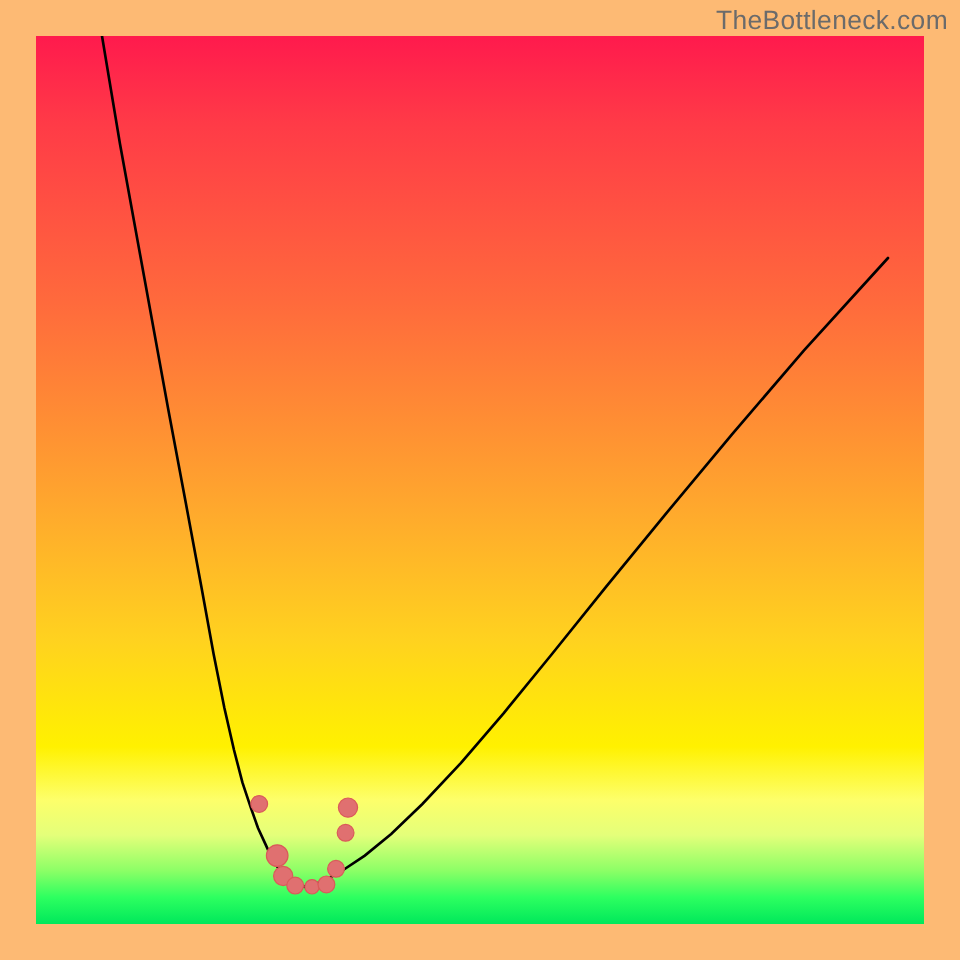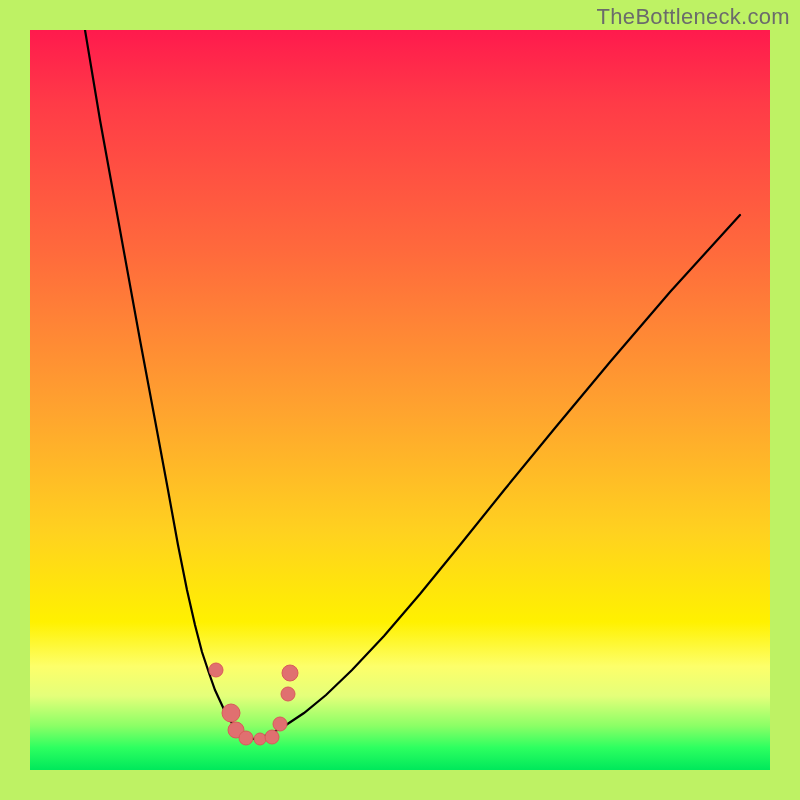--- a/index.html
+++ b/index.html
@@ -8,21 +8,21 @@
     width: 800px;
     height: 800px;
     overflow: hidden;
     background: #000;
     font-family: Arial, Helvetica, sans-serif;
   }
   .frame {
     position: relative;
     width: 800px;
     height: 800px;
-    background: #bef264;
+    background: #fdba74;
   }
   .plot-area {
     position: absolute;
     left: 30px;
     top: 30px;
     width: 740px;
     height: 740px;
     overflow: hidden;
   }
   .gradient {

